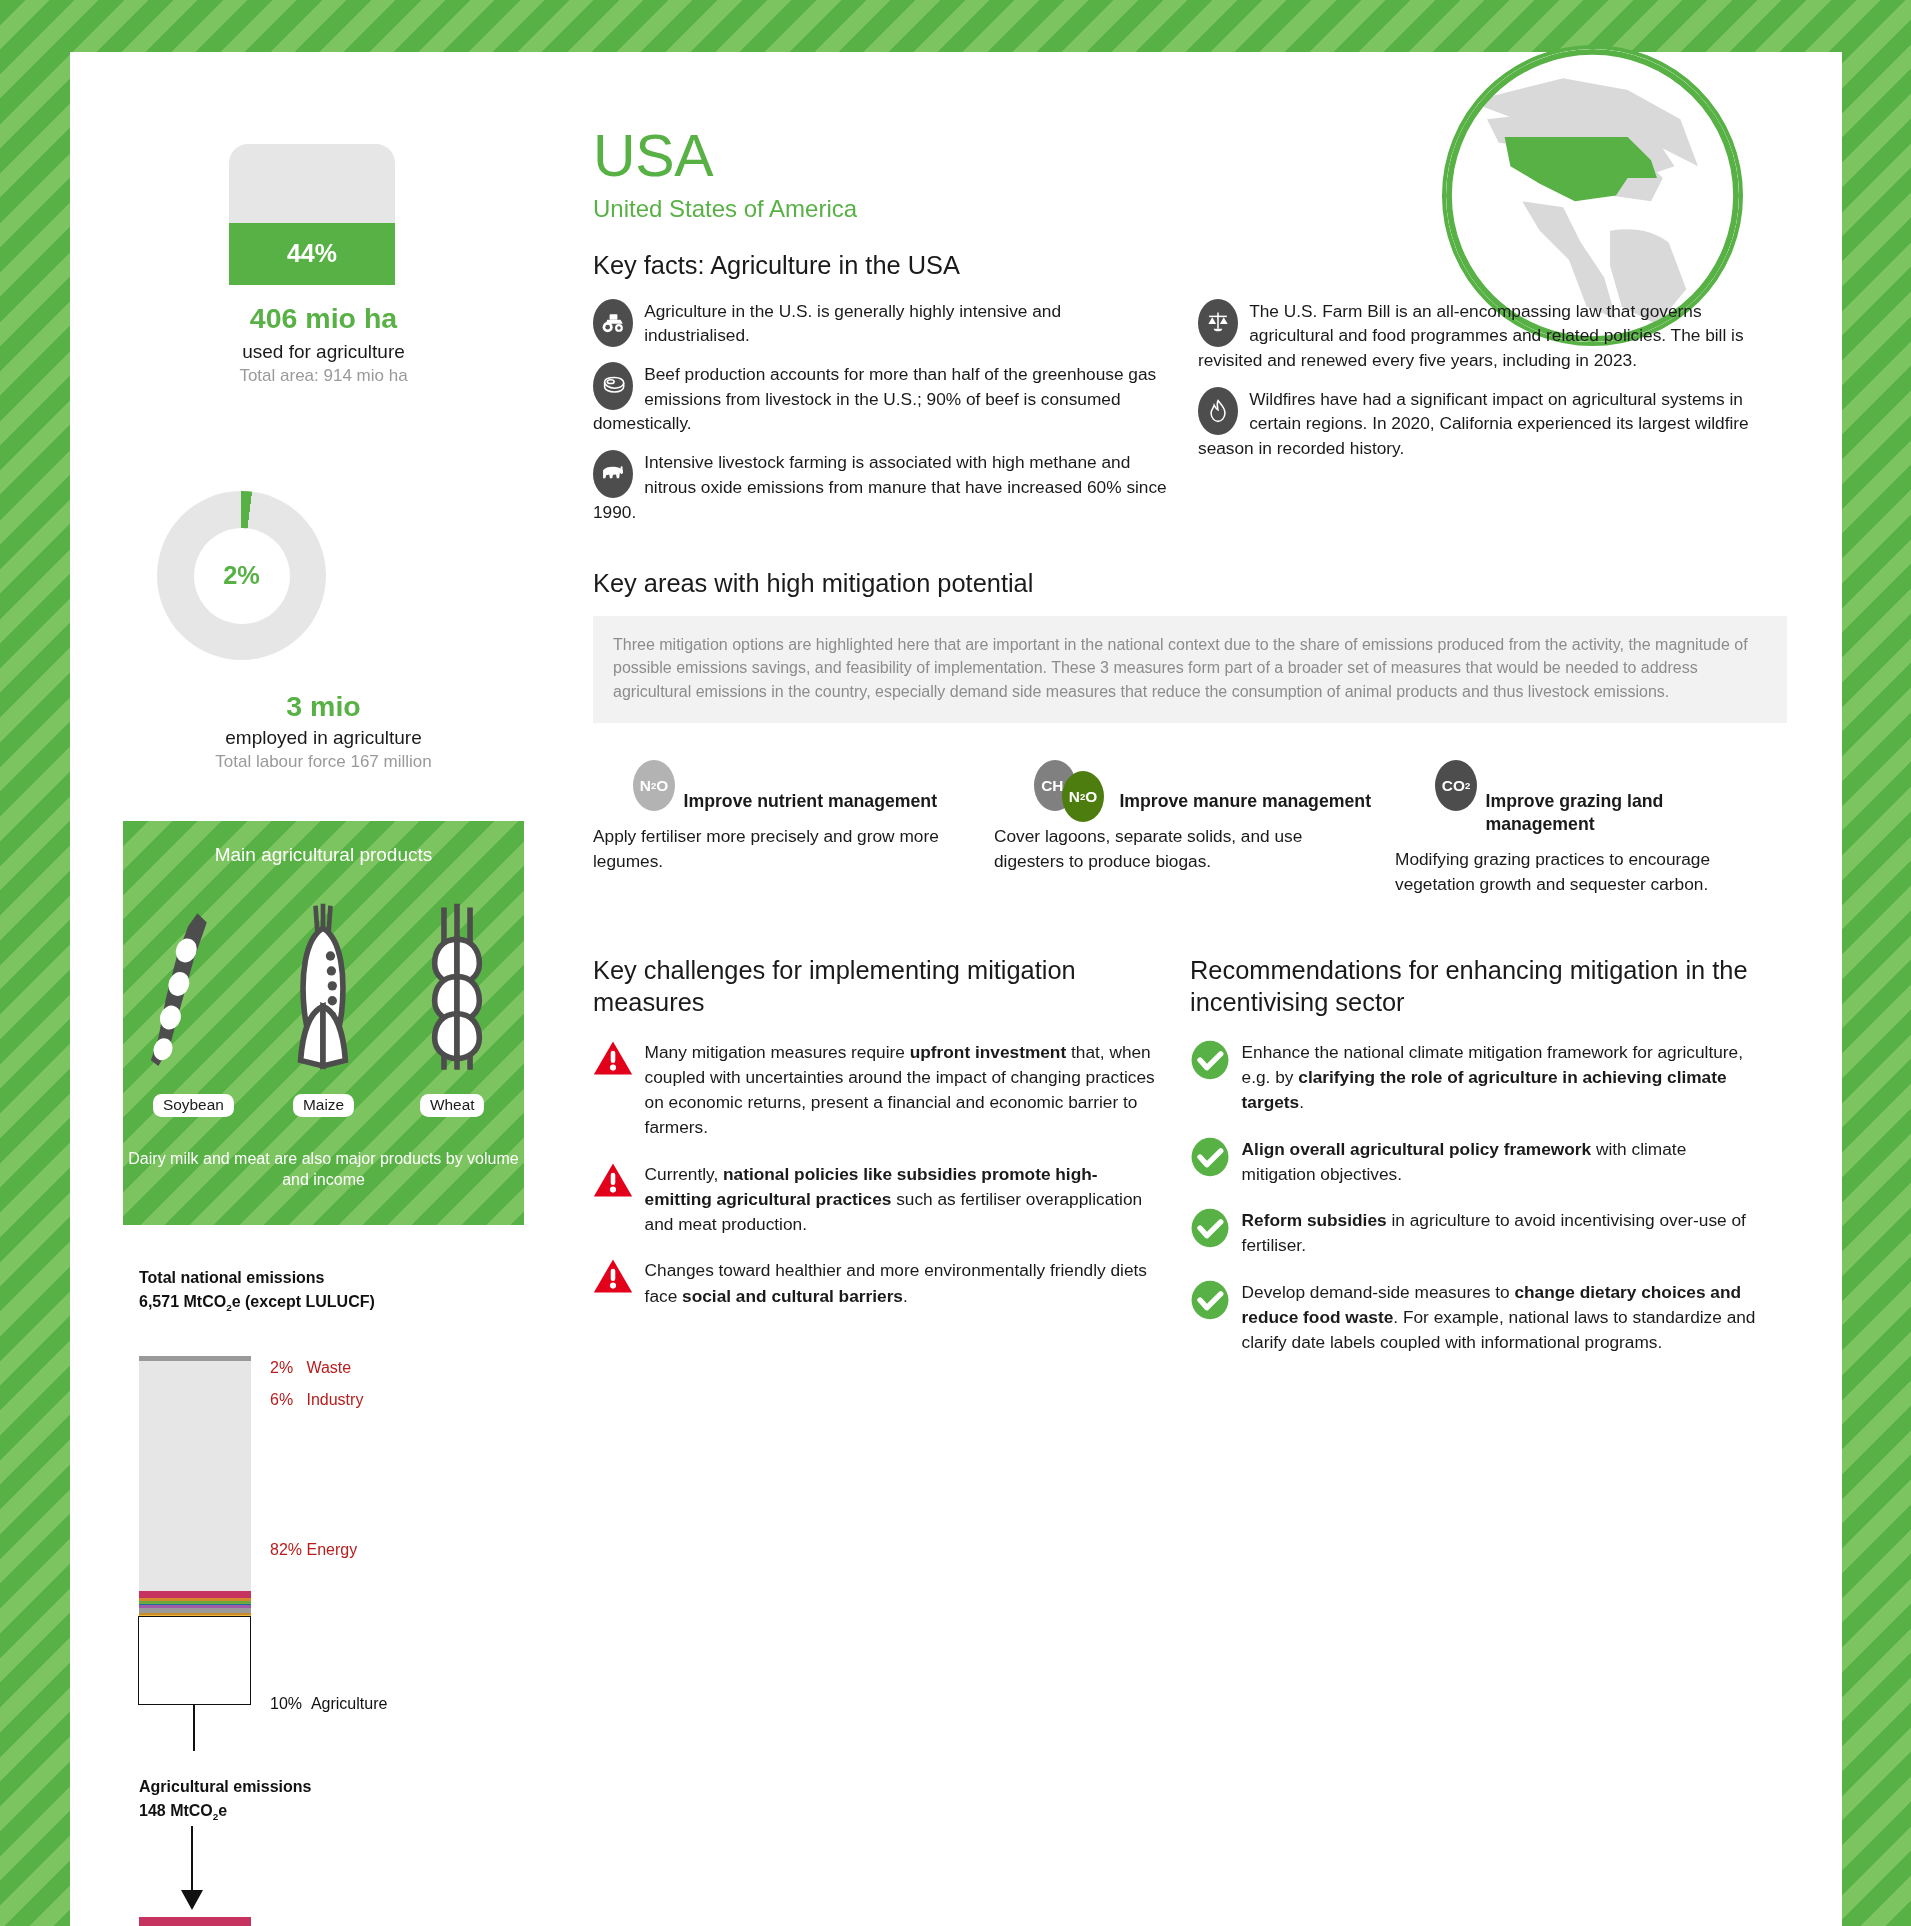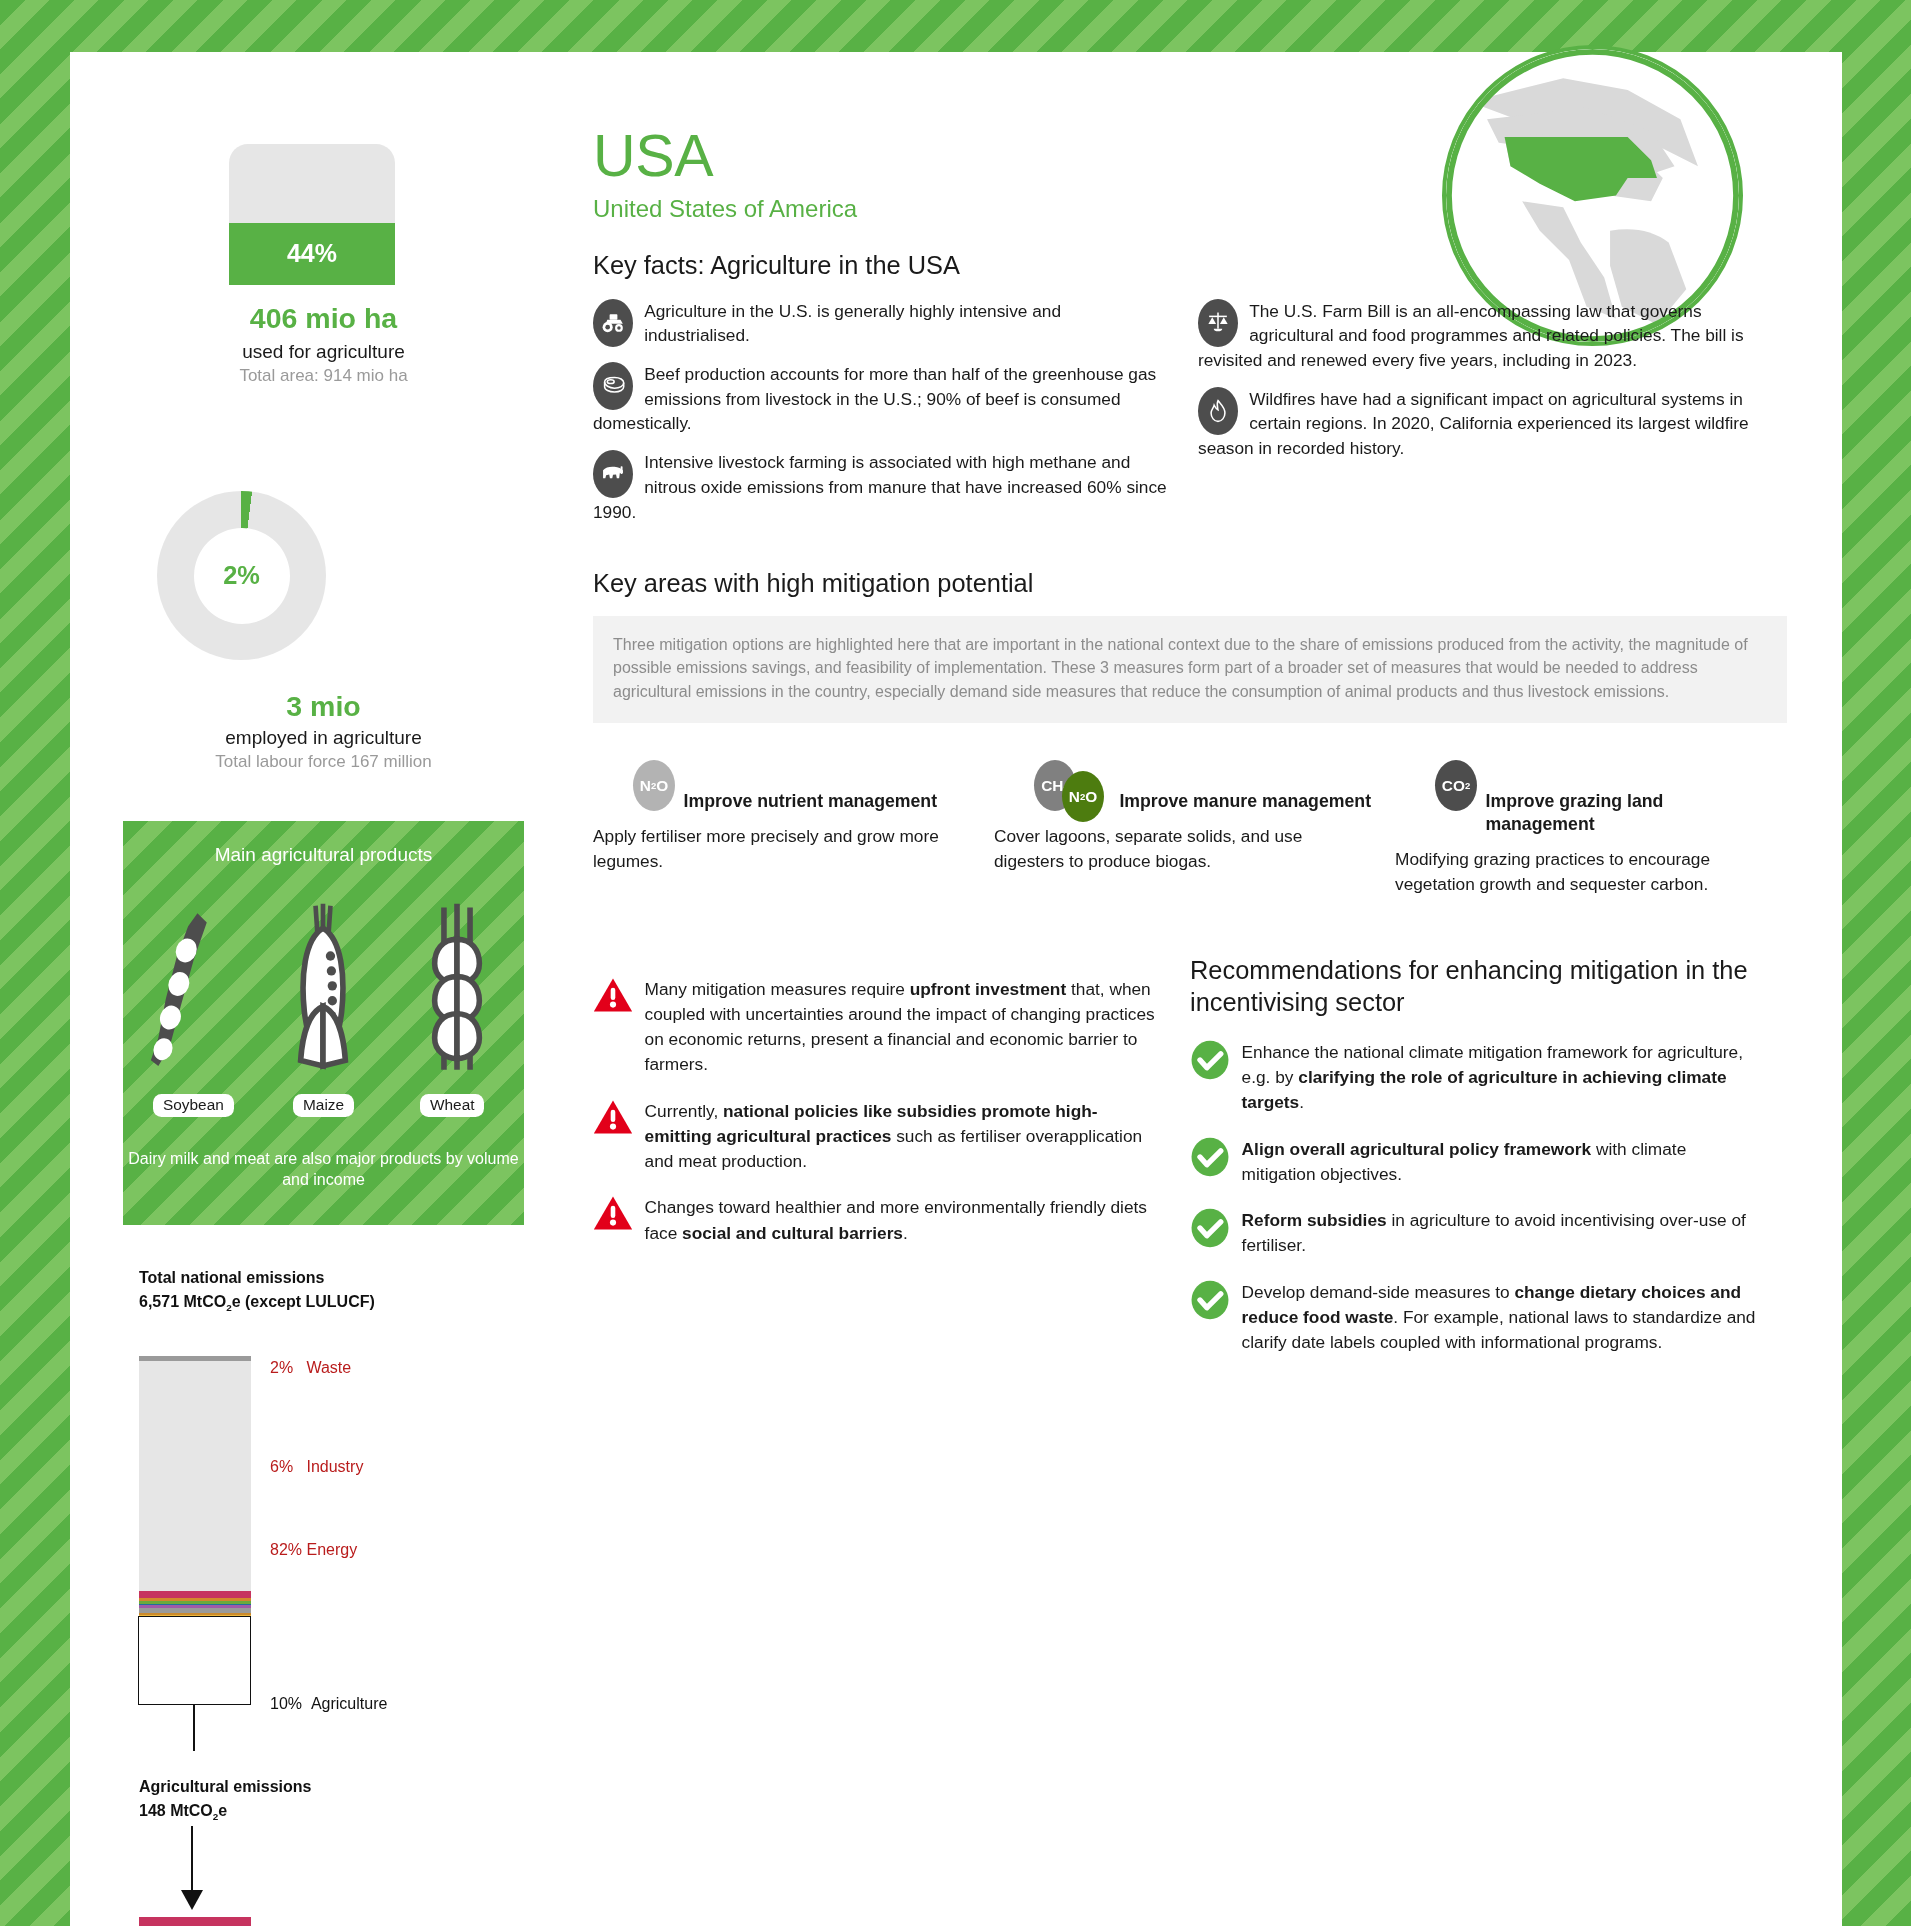--- a/index.html
+++ b/index.html
@@ -171,21 +171,21 @@
       <div style="height: 10%; background: rgb(106, 170, 60);"></div>
       <div style="height: 2%; background: rgb(78, 163, 221);"></div>
       <div style="height: 2%; background: rgb(31, 110, 156);"></div>
       <div style="height: 12%; background: rgb(160, 90, 168);"></div>
       <div style="height: 19%; background: rgb(154, 154, 154);"></div>
       <div style="height: 8%; background: rgb(203, 138, 44);"></div>
       <div style="height: 6%; background: rgb(237, 183, 60);"></div>
     </div>
   </div>
 <div class="nat-lab" style="top:1359px">2%&nbsp;&nbsp;&nbsp;Waste</div>
-<div class="nat-lab" style="top:1458px">6%&nbsp;&nbsp;&nbsp;Industry</div>
+<div class="nat-lab" style="top:1391px">6%&nbsp;&nbsp;&nbsp;Industry</div>
 <div class="nat-lab" style="top:1541px">82%&nbsp;Energy</div>
 <div class="nat-lab" style="top:1695px;color:#111;">10%&nbsp;&nbsp;Agriculture</div>
 <div class="agr-box"></div>
 <div class="agr-tick"></div>
 
 <div class="emis-h" style="top:1776px">Agricultural emissions</div>
 <div class="emis-h" style="top:1800px">148 MtCO<span class="sub">2</span>e</div>
 <div class="arrow-line"></div>
 <div class="arrow-head"></div>
 
@@ -278,20 +278,21 @@
       <div class="mit-head">
         <div class="mit-badge" style="background:#4d4d4d">CO<span class="sub">2</span></div>
         <div class="mit-title">Improve grazing land management</div>
       </div>
       <div class="mit-body">Modifying grazing practices to encourage vegetation growth and sequester carbon.</div>
     </div>
   </div>
 
   <div class="two-col">
     <div class="col">
+      <div class="h3">Key challenges for implementing mitigation measures</div>
       <div id="challenge-list">
           <div class="item">
             <div class="tri"><svg width="40" height="36" viewBox="0 0 52 47">
                 <path d="M26 2 51 45H1z" fill="#e2001a"></path>
                 <rect x="23" y="14" width="6" height="16" rx="3" fill="#fff"></rect>
                 <circle cx="26" cy="36" r="4" fill="#fff"></circle>
               </svg></div>
             <div>Many mitigation measures require <b>upfront investment</b> that, when coupled with uncertainties around the impact of changing practices on economic returns, present a financial and economic barrier to farmers.</div>
           </div>
           <div class="item">

